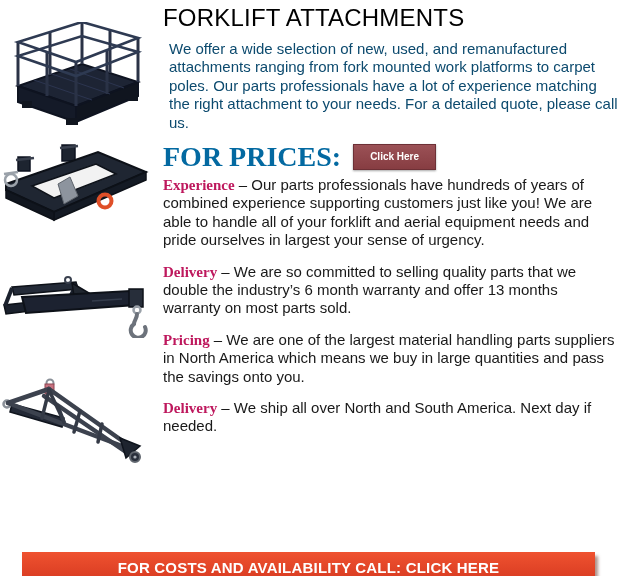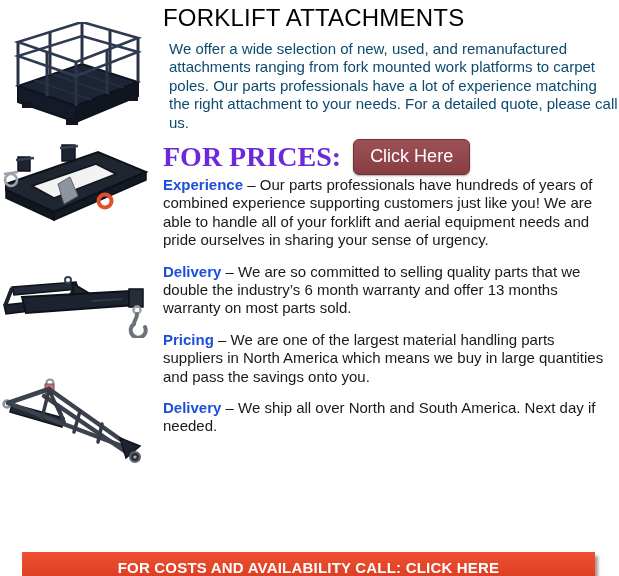--- a/index.html
+++ b/index.html
@@ -30,38 +30,38 @@
   .intro {
     position: absolute; left: 163px; top: 34px; width: 452px;
     font-size: 15px; line-height: 18.4px; margin: 6px; color: #0c4a6e;
   }
   .price-row {
     position: absolute; left: 163px; top: 140px; height: 34px;
     display: flex; align-items: center; gap: 12px;
   }
   .for-prices {
     font-family: "Liberation Serif", serif;
-    font-weight: bold; font-size: 28px; color: #6d28d9;
+    font-weight: bold; font-size: 28px; color: #0369a1;
     white-space: nowrap; line-height: 1;
   }
   .click-btn {
     background: linear-gradient(#9b5156, #873d42);
     border: 1px solid #6d3036;
-    border-radius: 6px;
-    color: #ffffff; font-weight: normal; font-size: 18px;
+    border-radius: 0;
+    color: #ffffff; font-weight: bold; font-size: 10px;
     font-family: "Liberation Sans", sans-serif;
     padding: 6px 16px 7px; cursor: pointer;
     box-shadow: 0 1px 2px rgba(0,0,0,0.35);
   }
   .sections {
     position: absolute; left: 163px; top: 176px; width: 452px;
     font-size: 15px; line-height: 18.4px; color: #191919;
   }
   .sections p { margin: 0 0 13px 0; }
-  .sections b { color: #1d4ed8; }
+  .sections b { color: #be185d; font-family: Liberation Serif, serif; }
 
   
   .banner {
     position: absolute; left: 22px; top: 552px; width: 573px; height: 31px;
     background: linear-gradient(#ef5230, #d63920);
     display: flex; align-items: center; justify-content: center;
     color: #ffffff; font-weight: bold; font-size: 15px;
     letter-spacing: 0.2px; cursor: pointer;
     box-shadow: 3px 4px 3px rgba(110, 60, 48, 0.55);
   }
@@ -181,21 +181,21 @@
   <h1 class="title">FORKLIFT ATTACHMENTS</h1>
 
   <p class="intro">We offer a wide selection of new, used, and remanufactured attachments ranging from fork mounted work platforms to carpet poles. Our parts professionals have a lot of experience matching the right attachment to your needs.  For a detailed quote, please call us.</p>
 
   <div class="price-row">
     <span class="for-prices">FOR PRICES:</span>
     <button class="click-btn">Click Here</button>
   </div>
 
   <div class="sections">
-    <p><b>Experience</b> <span>– Our parts professionals have hundreds of years of combined experience supporting customers just like you!  We are able to handle all of your forklift and aerial equipment needs and pride ourselves in sharing your sense of urgency.</span></p>
+    <p><b>Experience</b> <span>– Our parts professionals have hundreds of years of combined experience supporting customers just like you!  We are able to handle all of your forklift and aerial equipment needs and pride ourselves in largest your sense of urgency.</span></p>
     <p><b>Delivery</b> <span>– We are so committed to selling quality parts that we double the industry’s 6 month warranty and offer 13 months warranty on most parts sold.</span></p>
     <p><b>Pricing</b> <span>– We are one of the largest material handling parts suppliers in North America which means we buy in large quantities and pass the savings onto you.</span></p>
     <p><b>Delivery</b> <span>– We ship all over North and South America.  Next day if needed.</span></p>
   </div>
 
   <div class="banner">FOR COSTS AND AVAILABILITY CALL: CLICK HERE</div>
 
 </div>
 
 </body></html>

